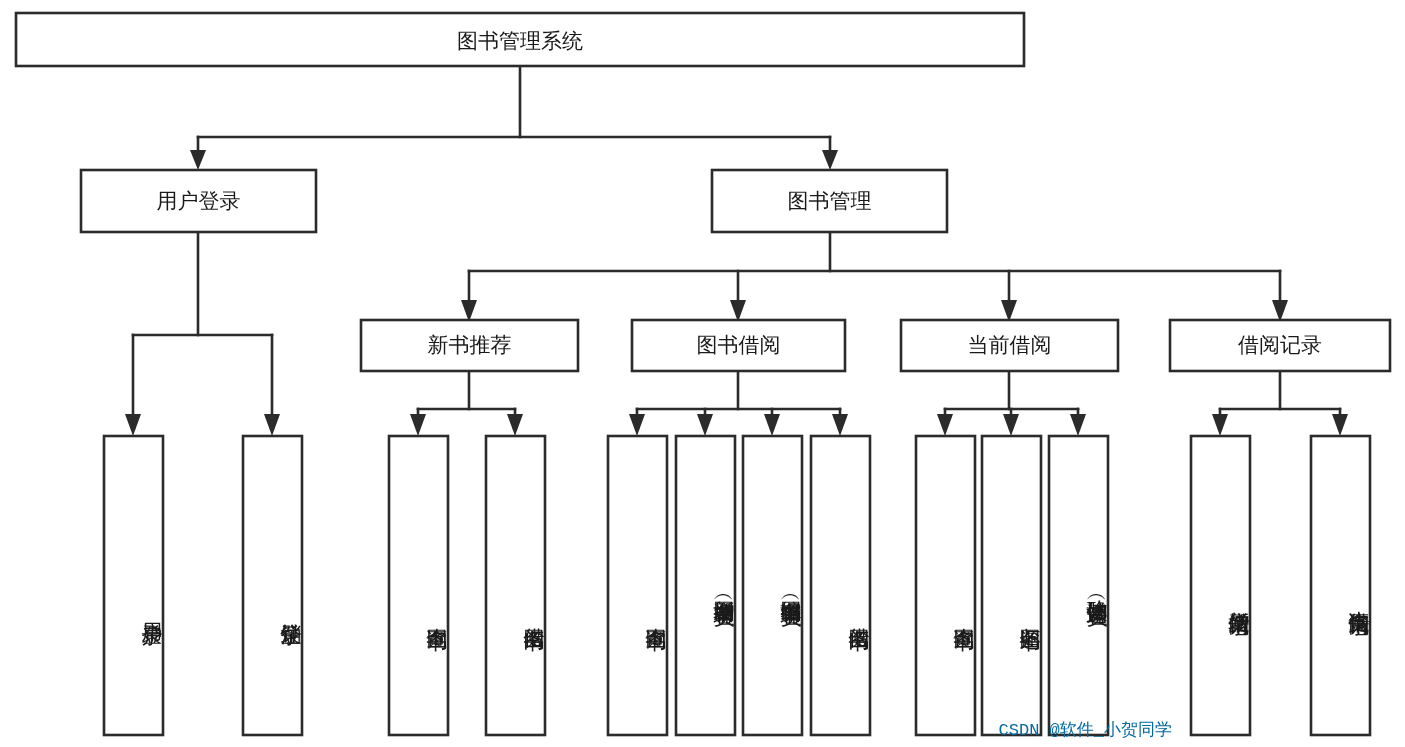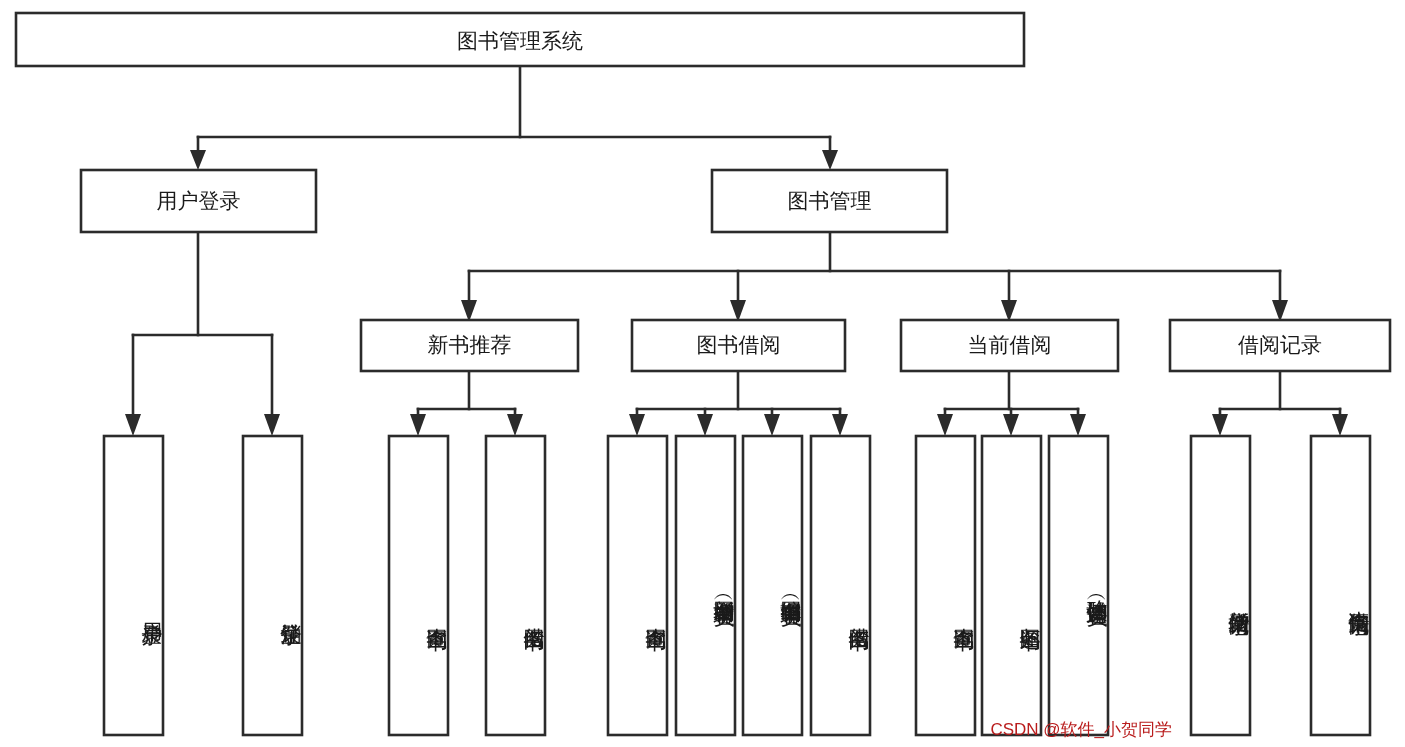--- a/index.html
+++ b/index.html
@@ -62,23 +62,23 @@
     text-align: center;
     display: flex;
     align-items: flex-start;
     justify-content: center;
     pointer-events: none;
   }
   .watermark {
     position: absolute;
     right: 8px;
     bottom: 6px;
-    font-family: Liberation Sans, sans-serif;
+    font-family: Liberation Mono, monospace;
     font-size: 17px;
-    color: #b91c1c;
+    color: #0369a1;
     white-space: nowrap;
   }
 </style>
 </head>
 <body>
 
 <div id="diagram-root">
 
   <svg id="flow" viewBox="0 0 1405 747">
 

